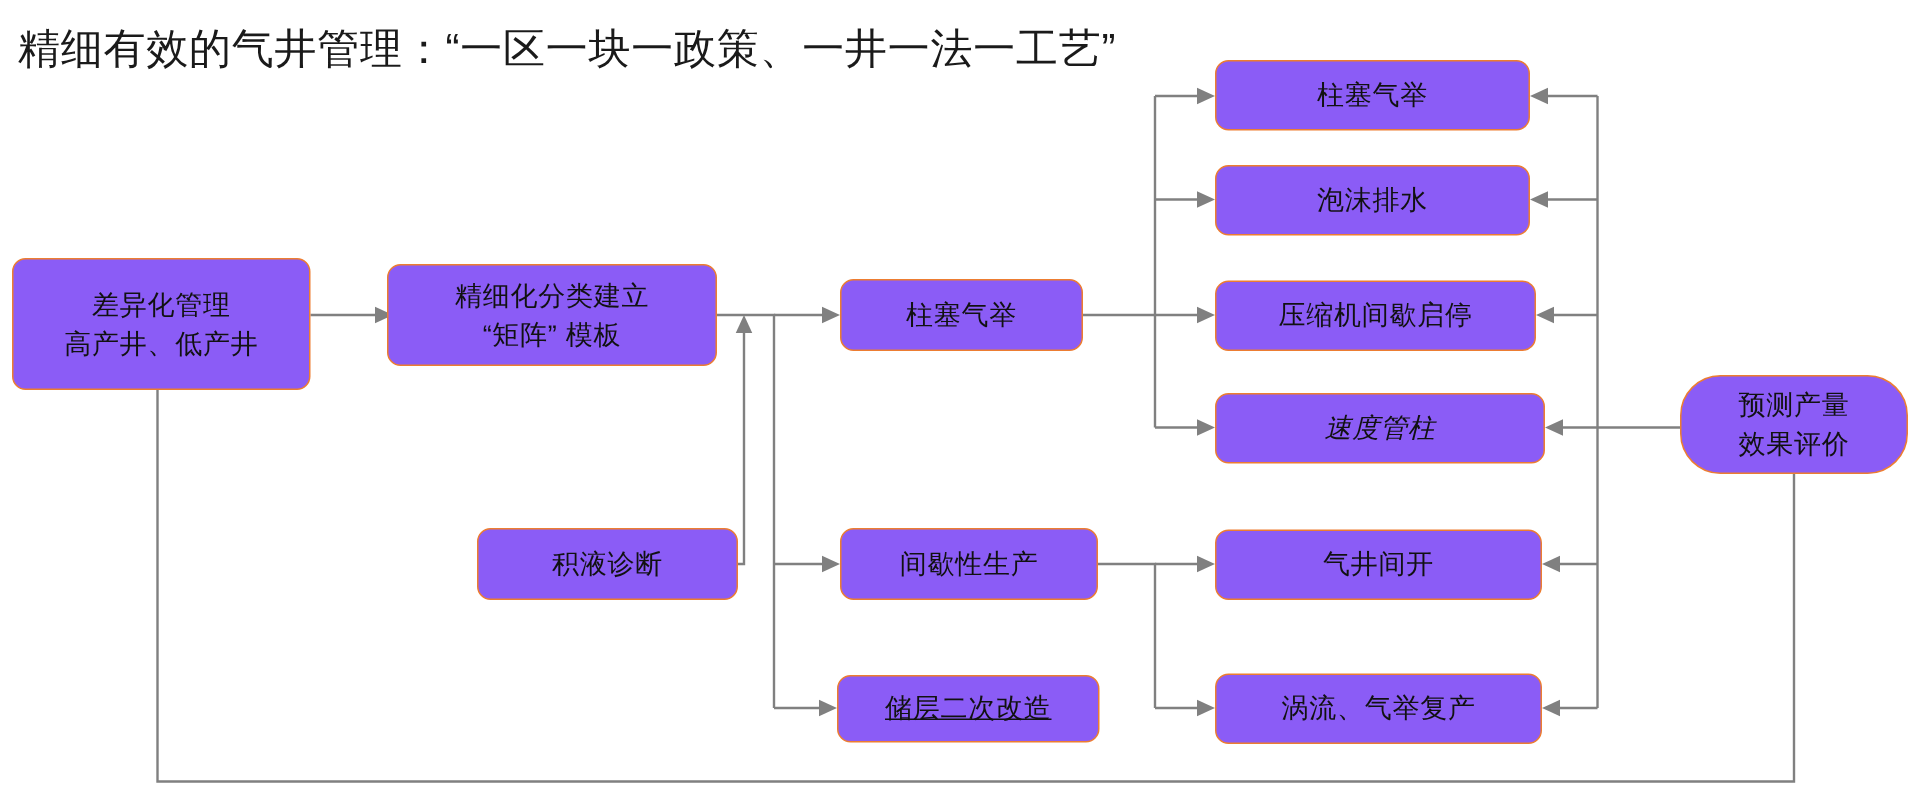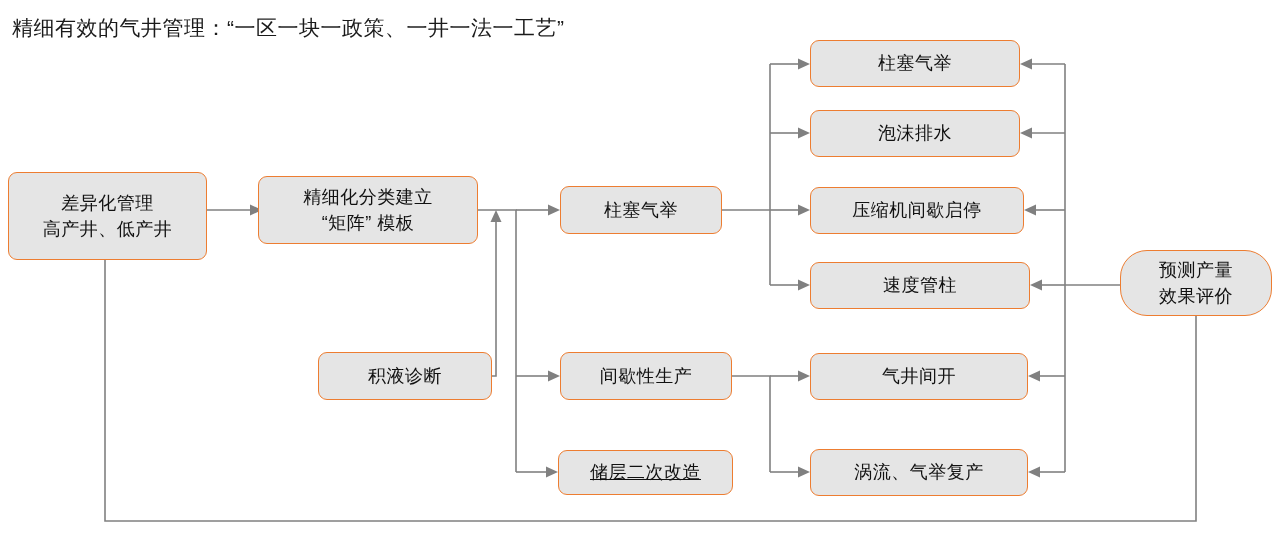--- a/index.html
+++ b/index.html
@@ -12,29 +12,29 @@
     width: 1288px;
     height: 539px;
     background: #ffffff;
     overflow: hidden;
     font-family: "Liberation Sans", "DejaVu Sans", sans-serif;
   }
   #title {
     position: absolute;
     left: 12px;
     top: 14px;
-    font-size: 21px;
+    font-size: 28px;
     color: #1a1a1a;
     white-space: nowrap;
     letter-spacing: 0.5px;
   }
   .node {
     position: absolute;
     box-sizing: border-box;
-    background: #e5e5e5;
+    background: #8b5cf6;
     border: 1.4px solid #ed7d31;
     border-radius: 9px;
     display: flex;
     align-items: center;
     justify-content: center;
     text-align: center;
     color: #111111;
     font-size: 18px;
     line-height: 1.45;
     letter-spacing: 0.5px;
@@ -143,21 +143,21 @@
   <div class="node" style="left:560px; top:352px; width:172px; height:48px;">间歇性生产</div>
 
   <div class="node" style="left:558px; top:450px; width:175px; height:45px;text-decoration:underline;">储层二次改造</div>
 
   <div class="node" style="left:810px; top:40px;  width:210px; height:47px;">柱塞气举</div>
 
   <div class="node" style="left:810px; top:110px; width:210px; height:47px;">泡沫排水</div>
 
   <div class="node" style="left:810px; top:187px; width:214px; height:47px;">压缩机间歇启停</div>
 
-  <div class="node" style="left:810px; top:262px; width:220px; height:47px;">速度管柱</div>
+  <div class="node" style="left:810px; top:262px; width:220px; height:47px;font-style:italic;">速度管柱</div>
 
   <div class="node" style="left:810px; top:353px; width:218px; height:47px;">气井间开</div>
 
   <div class="node" style="left:810px; top:449px; width:218px; height:47px;">涡流、气举复产</div>
 
   <div class="node" style="left:1120px; top:250px; width:152px; height:66px;border-radius:27px;">预测产量
 效果评价</div>
 
 </div>
 

